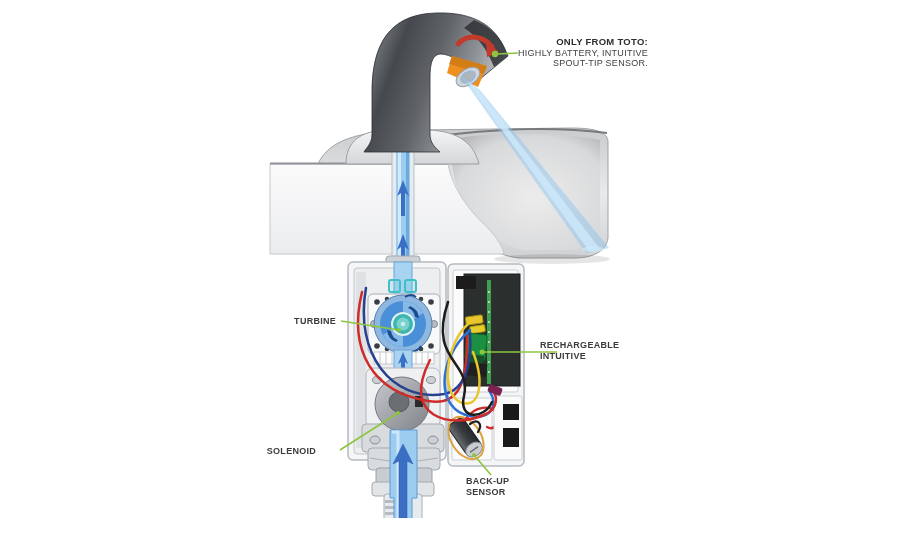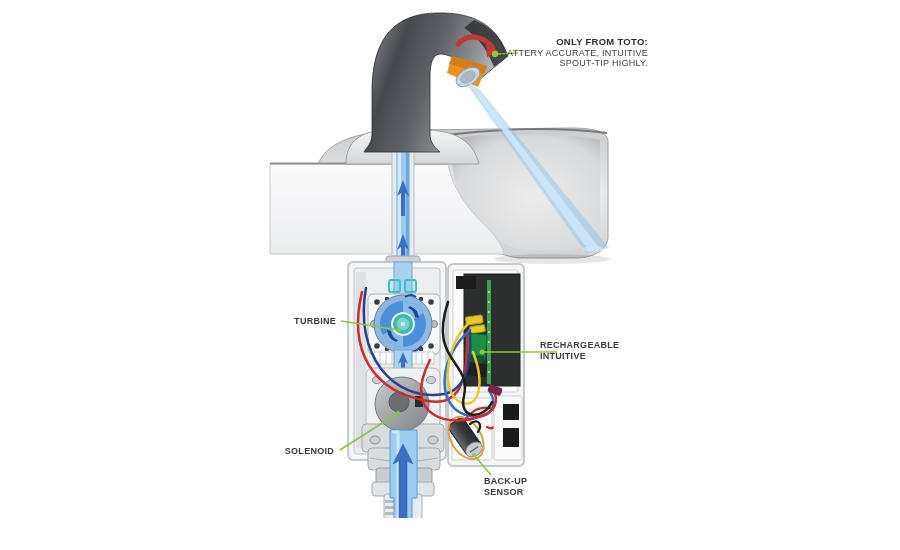--- a/index.html
+++ b/index.html
@@ -241,30 +241,30 @@
     <circle cx="482" cy="352" r="2.5" fill="#8cc63e"></circle>
     <line x1="340" y1="450" x2="398" y2="413" stroke="#8cc63e"></line>
     <circle cx="398" cy="413" r="2" fill="#8cc63e"></circle>
     <line x1="474" y1="455" x2="491" y2="475" stroke="#8cc63e"></line>
     <circle cx="474" cy="455" r="2" fill="#8cc63e"></circle>
   </g>
 </svg>
 
   <div class="lbl callout" style="right:252px;top:37px;">
     <div class="t">ONLY FROM TOTO:</div>
-    <div class="l">BATTERY ACCURATE, INTUITIVE</div>
-    <div class="l">SPOUT-TIP HIGHLY.</div>
+    <div class="l">HIGHLY BATTERY, INTUITIVE</div>
+    <div class="l">SPOUT-TIP SENSOR.</div>
   </div>
 
   <div class="lbl" style="right:564px;top:316px;">TURBINE</div>
 
   <div class="lbl" style="left:540px;top:340px;">
     <div>RECHARGEABLE</div>
     <div>INTUITIVE</div>
   </div>
 
-  <div class="lbl" style="right:566px;top:446px;">SOLENOID</div>
-
-  <div class="lbl" style="left:484px;top:476px;">
+  <div class="lbl" style="right:584px;top:446px;">SOLENOID</div>
+
+  <div class="lbl" style="left:466px;top:476px;">
     <div>BACK-UP</div>
     <div>SENSOR</div>
   </div>
 </div>
 
 </body></html>

